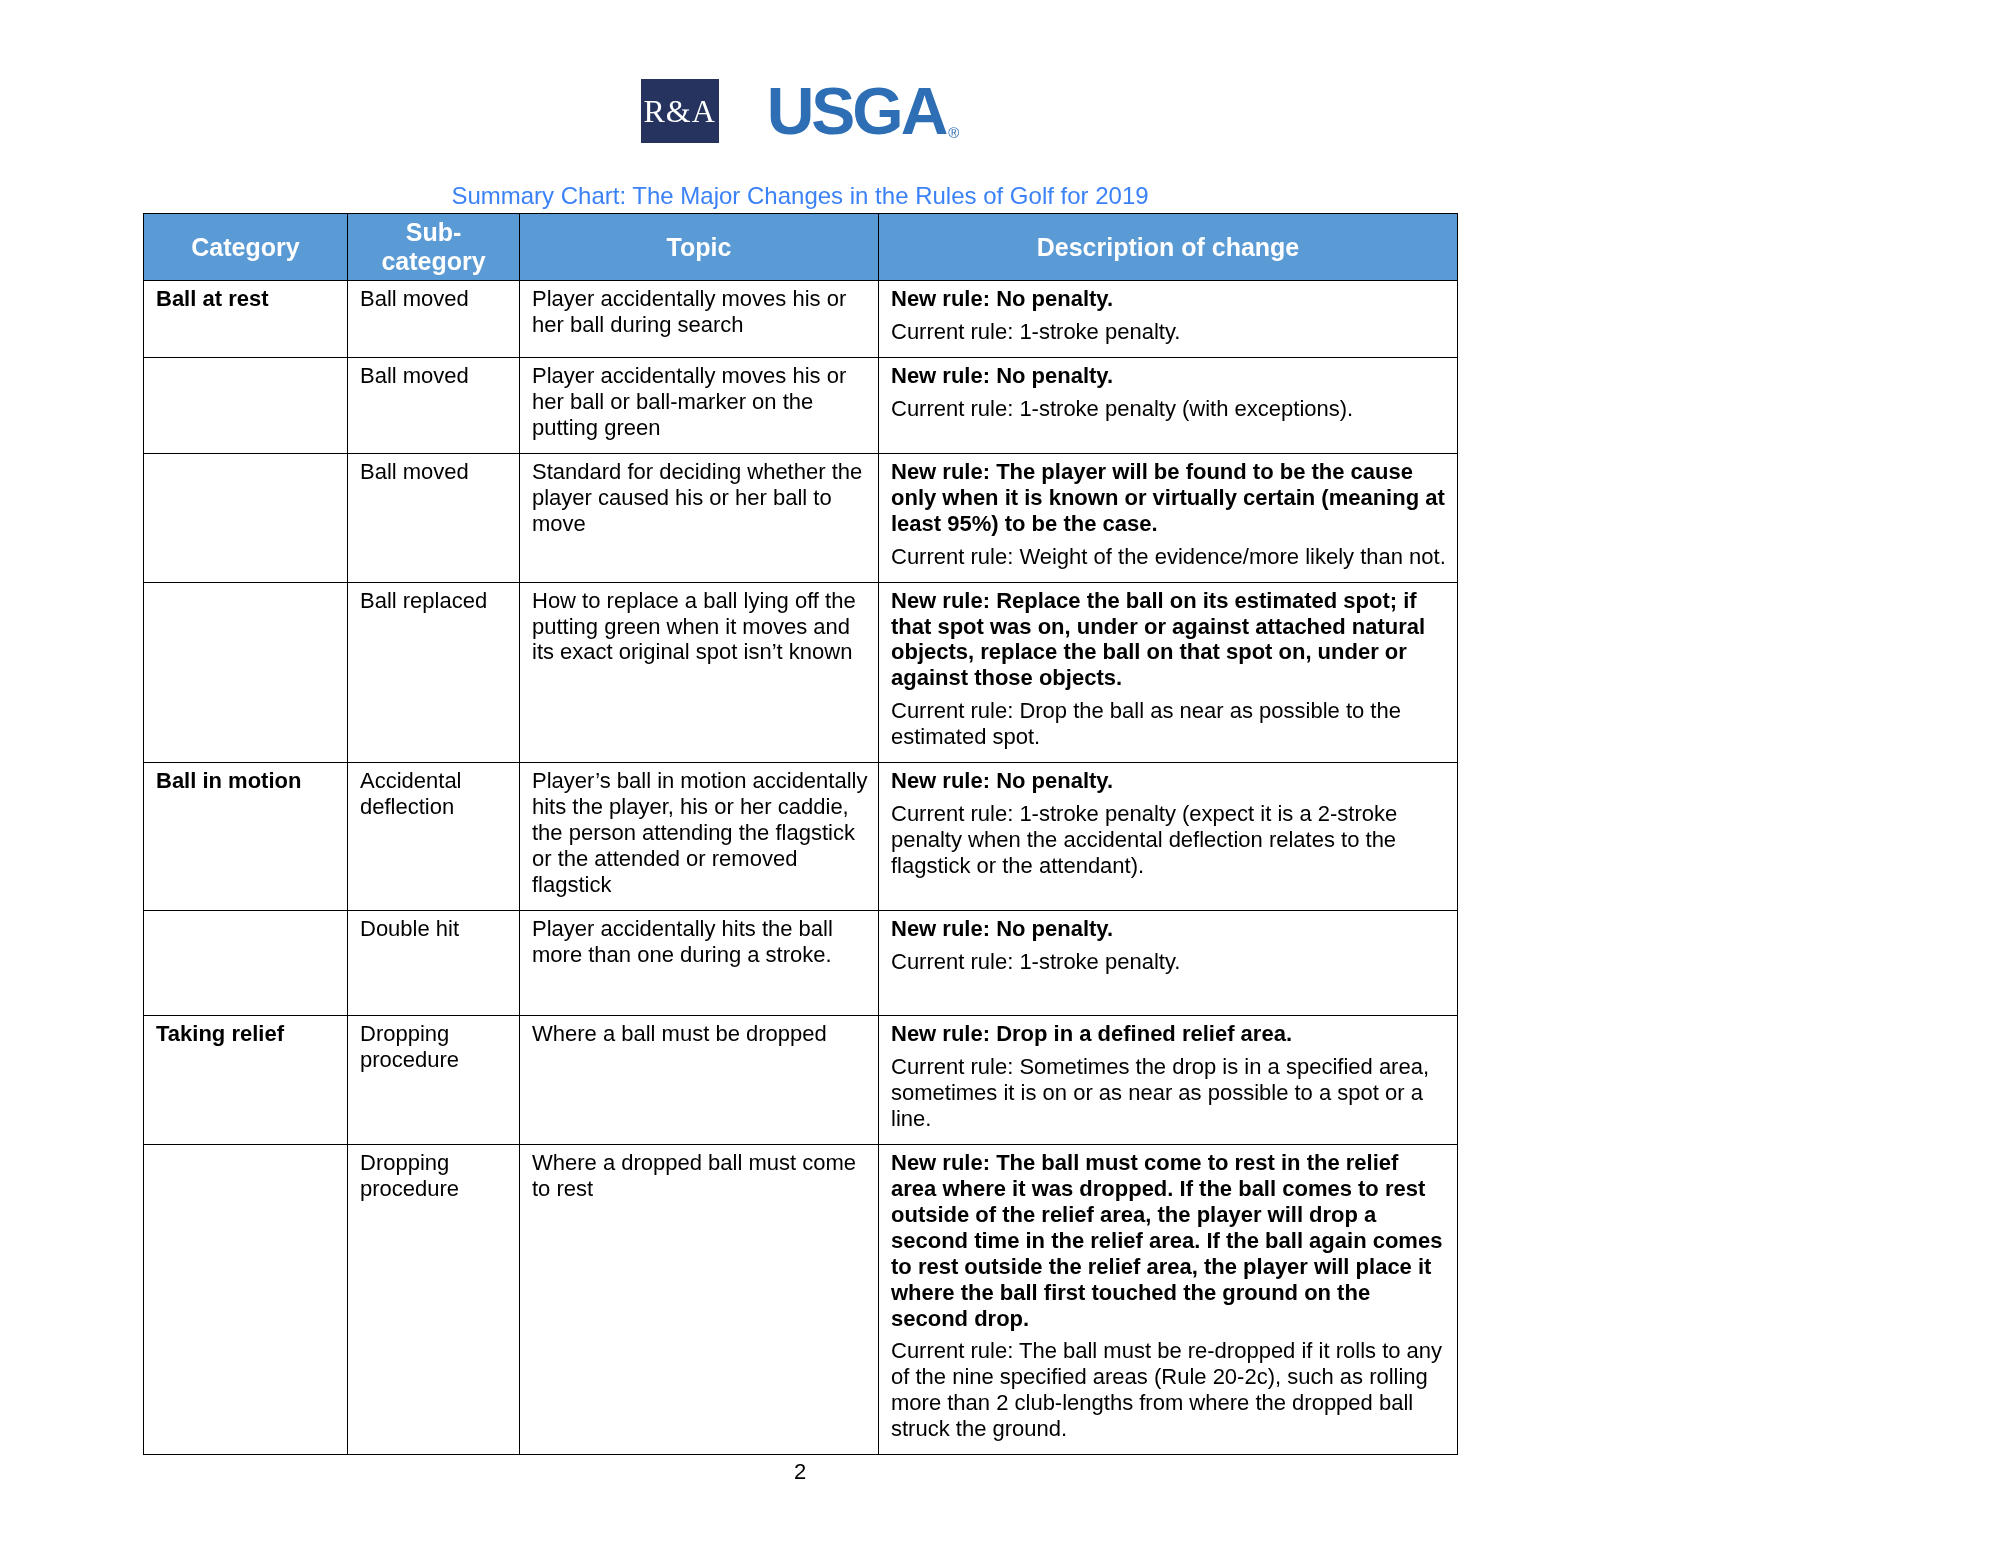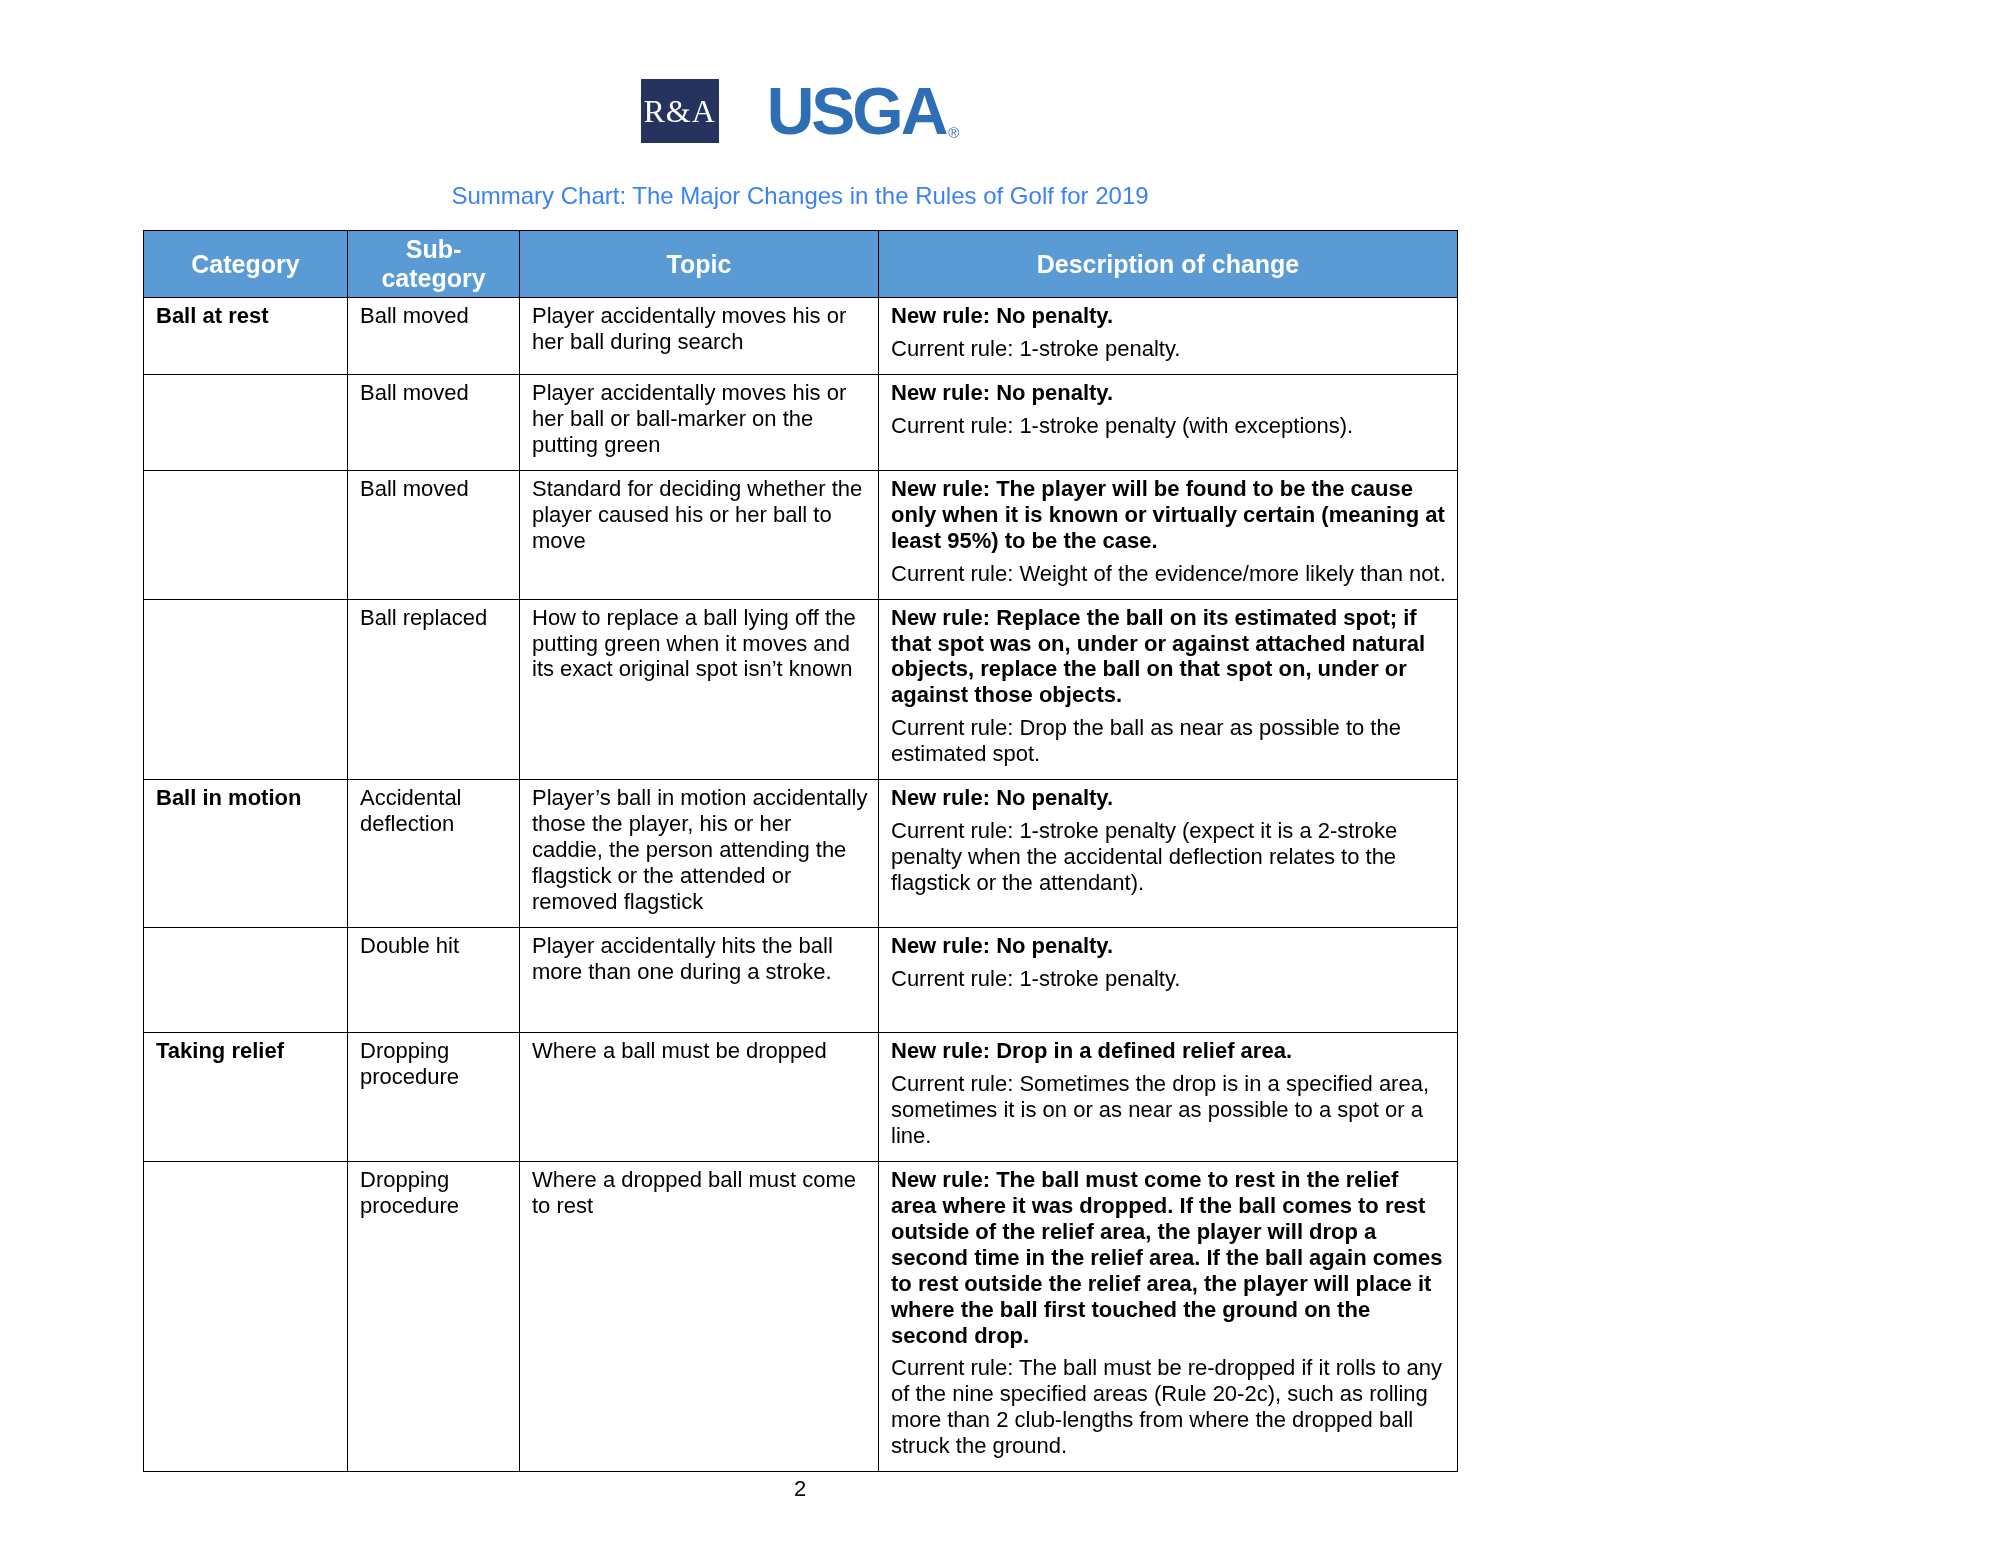--- a/index.html
+++ b/index.html
@@ -60,21 +60,21 @@
   }
   
   .title {
     text-align: center;
     font-size: 24px;
     margin-top: 28px;
     color: #3b82f6;
   }
   
   table.rules {
-    margin-top: 20px;
+    margin-top: 3px;
     border-collapse: collapse;
     table-layout: fixed;
     width: 1314px;
   }
   col.c1 { width: 204px; }
   col.c2 { width: 172px; }
   col.c3 { width: 359px; }
   col.c4 { width: 579px; }
   table.rules th {
     background: #5b9bd5;
@@ -174,21 +174,21 @@
         <td class="topic">How to replace a ball lying off the putting green when it moves and its exact original spot isn’t known</td>
         <td class="desc">
           <p class="new-rule">New rule: Replace the ball on its estimated spot; if that spot was on, under or against attached natural objects, replace the ball on that spot on, under or against those objects.</p>
           <p class="current-rule">Current rule: Drop the ball as near as possible to the estimated spot.</p>
         </td>
       </tr>
 
       <tr>
         <td class="cat">Ball in motion</td>
         <td class="sub">Accidental deflection</td>
-        <td class="topic">Player’s ball in motion accidentally those the player, his or her caddie, the person attending the flagstick or the attended or removed flagstick</td>
+        <td class="topic">Player’s ball in motion accidentally hits the player, his or her caddie, the person attending the flagstick or the attended or removed flagstick</td>
         <td class="desc">
           <p class="new-rule">New rule: No penalty.</p>
           <p class="current-rule">Current rule: 1-stroke penalty (expect it is a 2-stroke penalty when the accidental deflection relates to the flagstick or the attendant).</p>
         </td>
       </tr>
 
       <tr>
         <td class="cat"></td>
         <td class="sub">Double hit</td>
         <td class="topic">Player accidentally hits the ball more than one during a stroke.</td>

